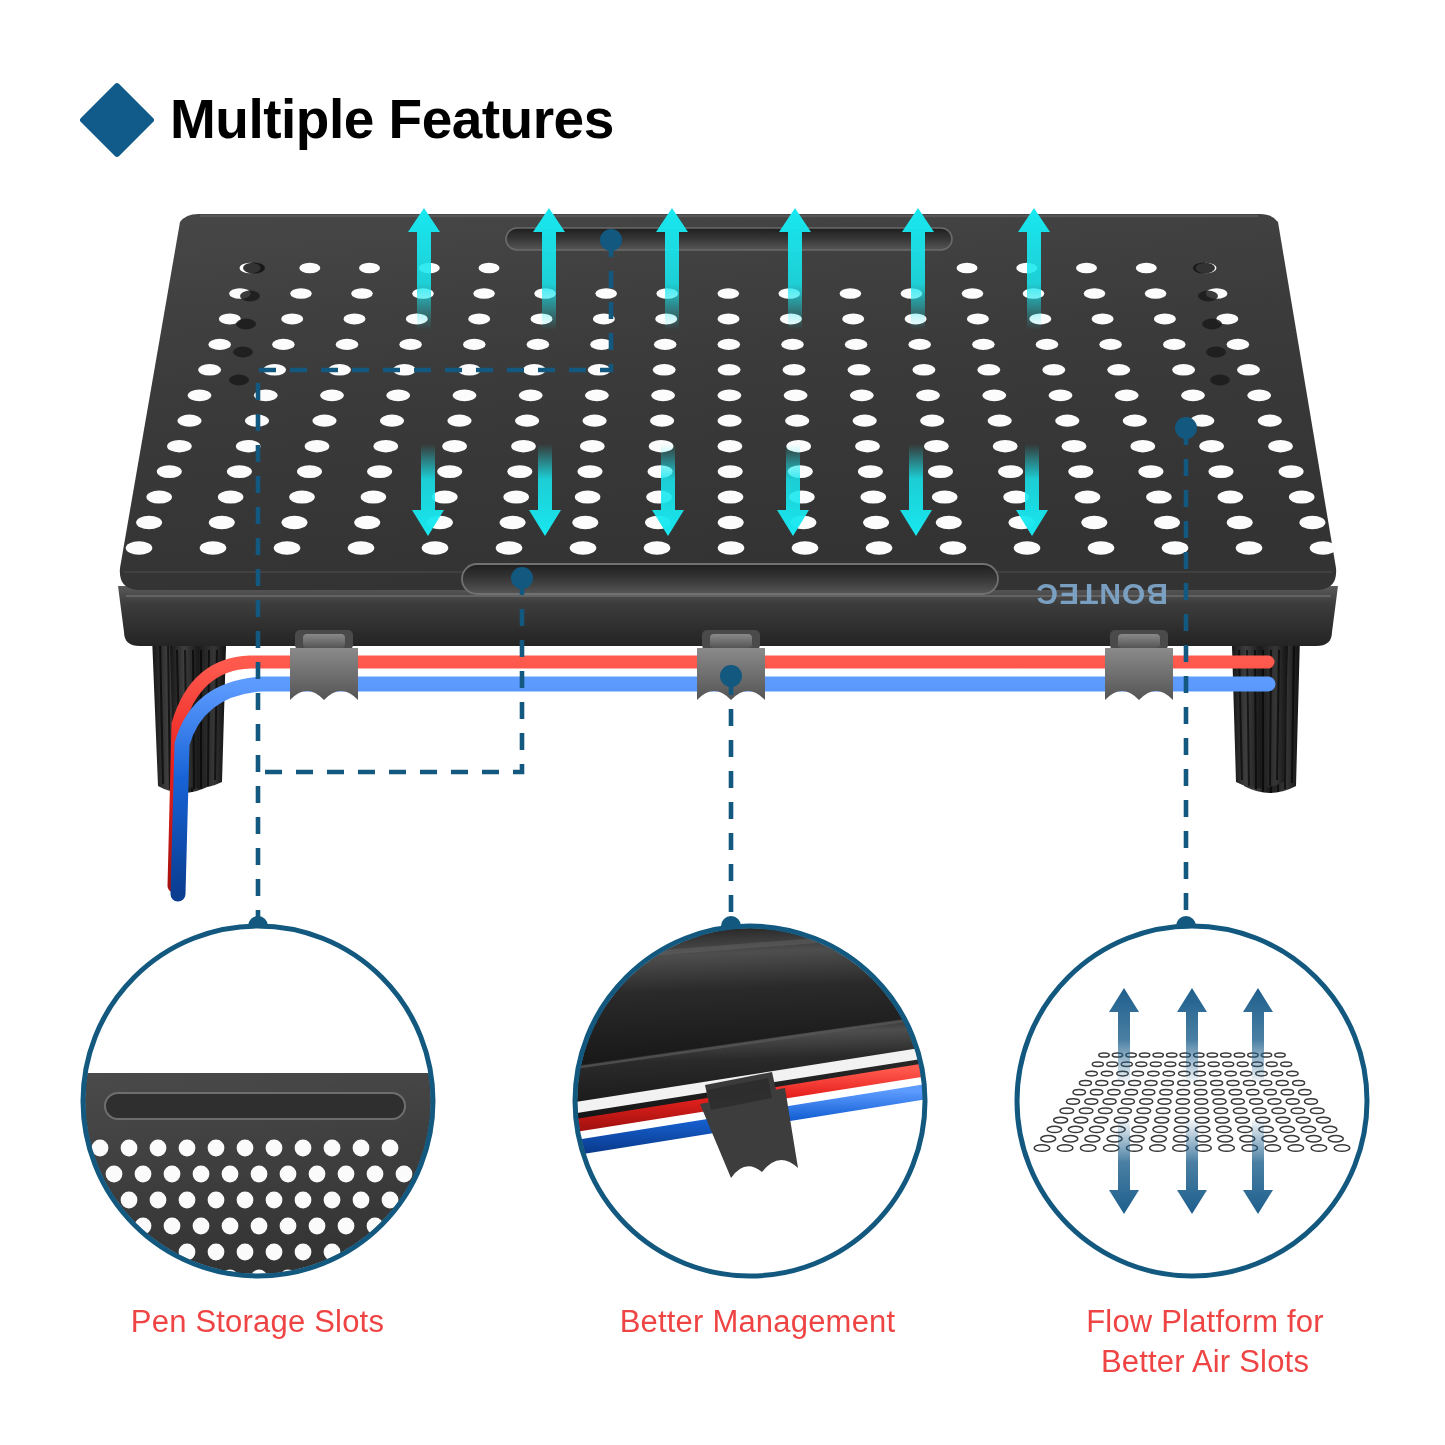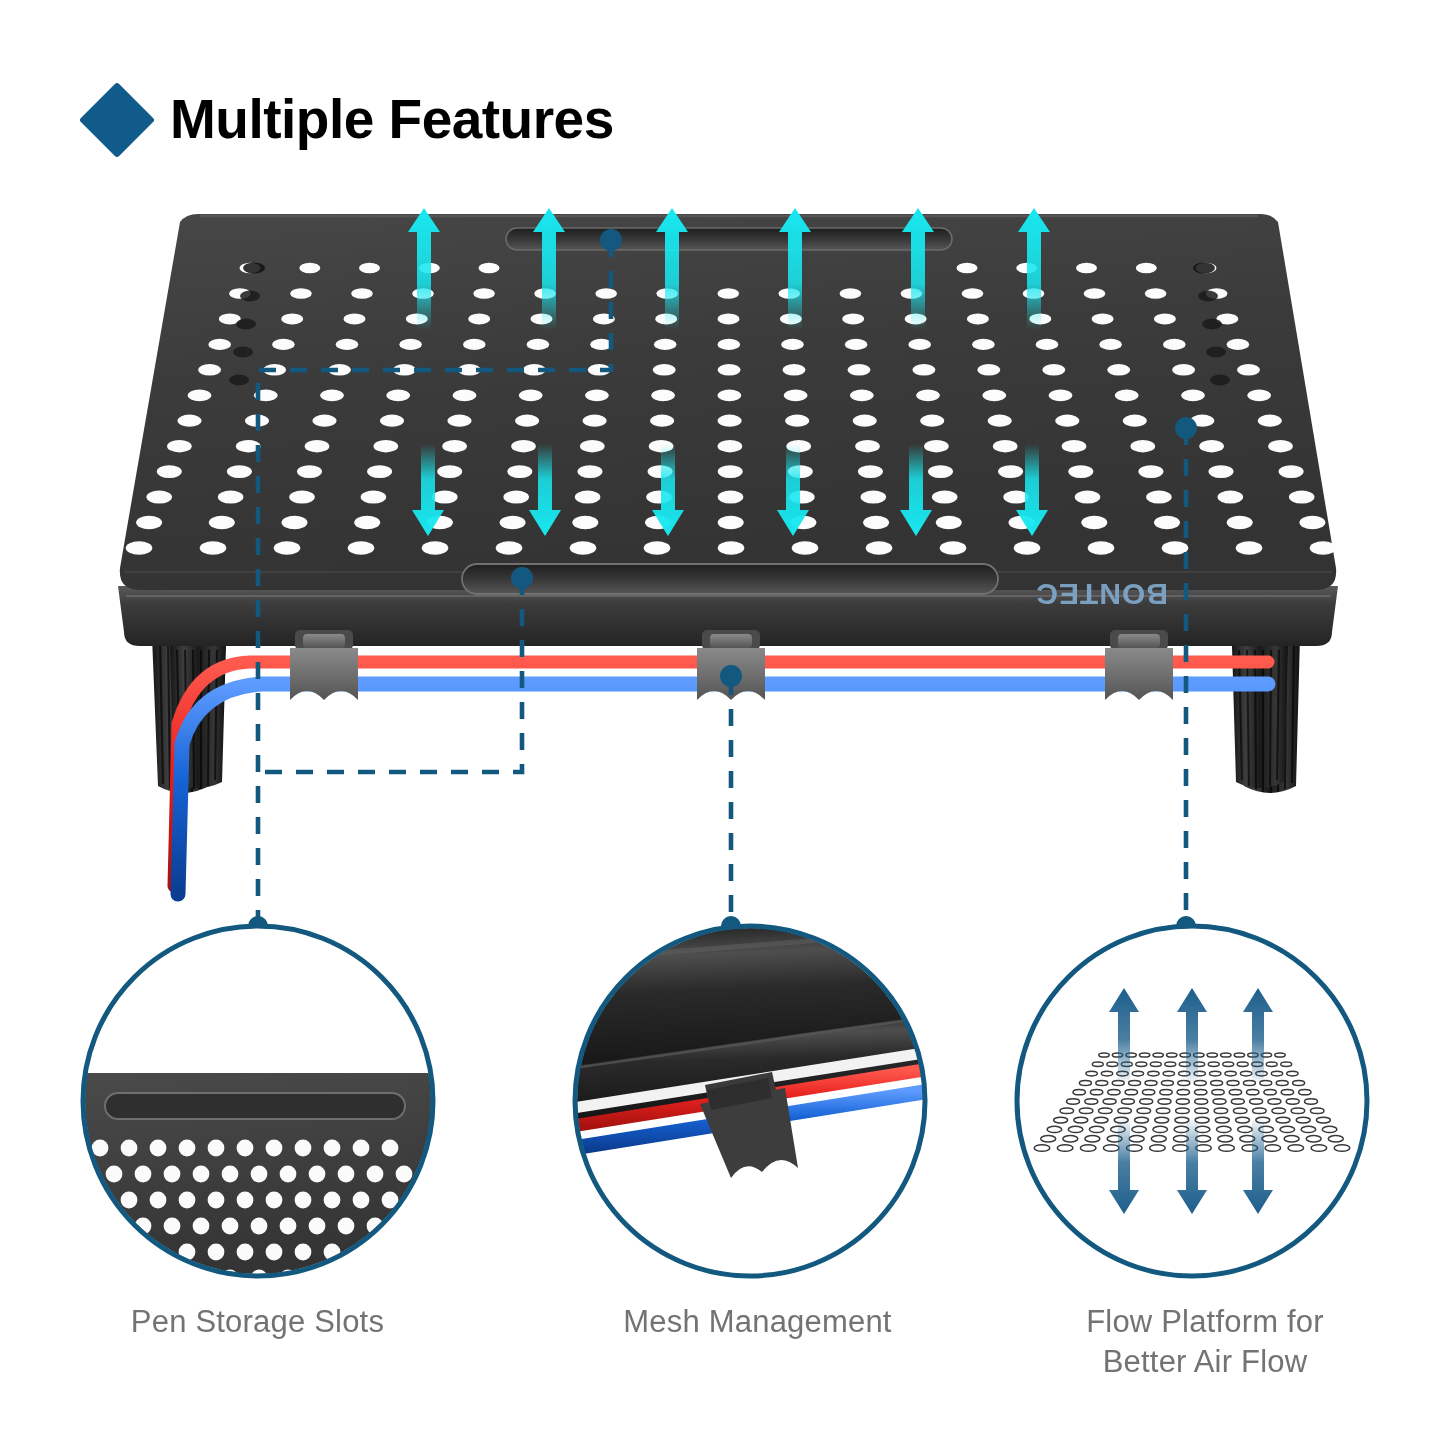--- a/index.html
+++ b/index.html
@@ -13,21 +13,21 @@
   
   #header{position:absolute;left:90px;top:92px;display:flex;align-items:center;gap:26px;}
   #diamond{width:54px;height:54px;background:#115b8a;transform:rotate(45deg);border-radius:3px;}
   #title{font-size:55px;font-weight:bold;color:#000;letter-spacing:-0.5px;line-height:1;white-space:nowrap;}
 
   
   #art{position:absolute;left:0;top:0;width:1445px;height:1445px;}
 
   
   .caption{
-    position:absolute;text-align:center;font-size:31px;color:#737373;
+    position:absolute;text-align:center;font-size:31px;color:#ef4444;
     line-height:1.28;letter-spacing:0.2px;
   }
   #cap0{left:75px;top:1302px;width:365px;}
   #cap1{left:570px;top:1302px;width:375px;}
   #cap2{left:1020px;top:1302px;width:370px;}
   .cap-line{display:block;}
 </style>
 </head>
 <body>
 
@@ -765,20 +765,20 @@
           </g>
       </g>
       <circle cx="1192" cy="1101" r="175" fill="none" stroke="#12587f" stroke-width="5"></circle>
     </g>
   </svg>
 
   <div class="caption" id="cap0">
     <span class="cap-line">Pen Storage Slots</span>
   </div>
   <div class="caption" id="cap1">
-    <span class="cap-line">Mesh Management</span>
+    <span class="cap-line">Better Management</span>
   </div>
   <div class="caption" id="cap2">
     <span class="cap-line">Flow Platform for</span>
-    <span class="cap-line">Better Air Flow</span>
+    <span class="cap-line">Better Air Slots</span>
   </div>
 
 </div>
 
 </body></html>

